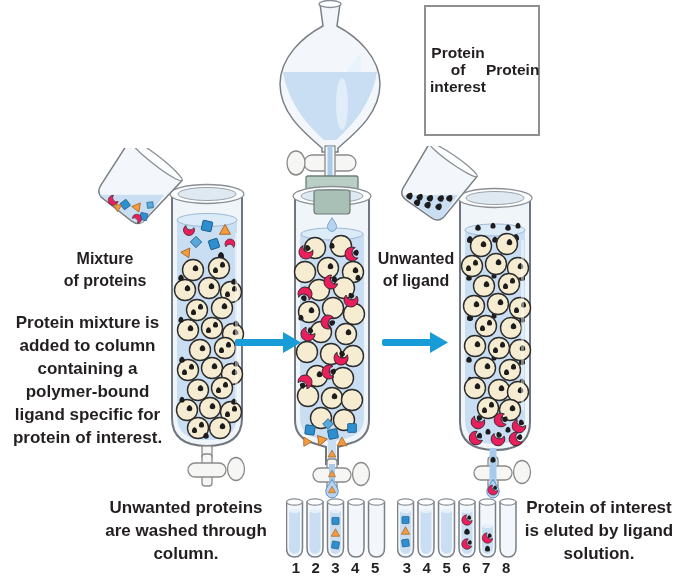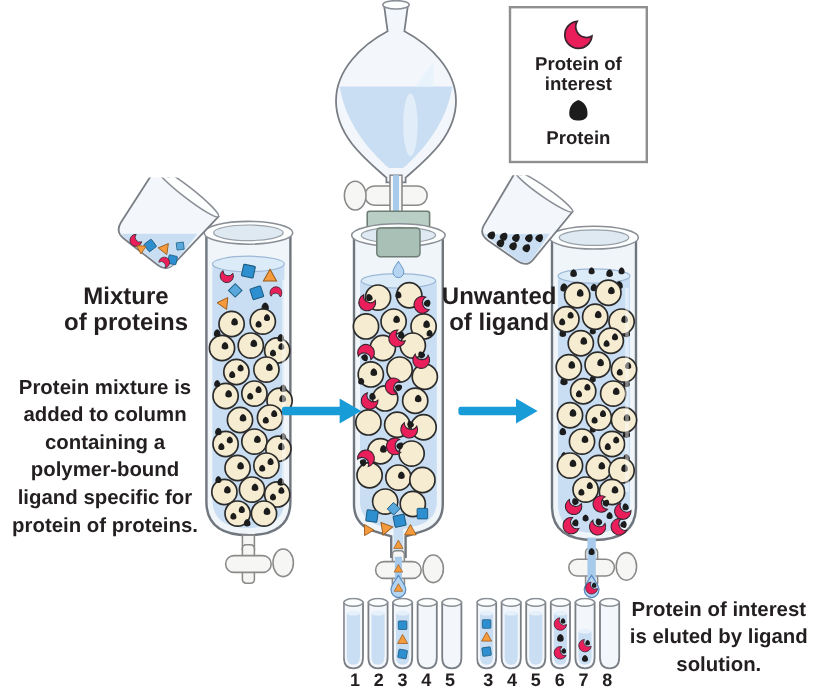--- a/index.html
+++ b/index.html
@@ -1,23 +1,23 @@
 <!DOCTYPE html>
 <html style="--protein_of_interest: #ea1e5b; --ligand: #1c1c1c; --bead: #f6ecd2; --liquid: #c9def2; --arrow: #189cd8; --unwanted_square: #2e8fd0; --unwanted_triangle: #f59b3d;"><head>
 <meta charset="utf-8">
 <style>
   html,body{margin:0;padding:0;background:#fff;}
   #stage{position:relative;width:686px;height:579px;background:#fff;overflow:hidden;
          font-family:"Liberation Sans",sans-serif;color:#231f20;}
   .abs{position:absolute;}
   .cap{white-space:pre-line;text-align:center;font-weight:700;color:#231f20;}
   .cap-lg{font-size:17px;line-height:23px;}
-  .cap-md{font-size:20px;line-height:22px;}
+  .cap-md{font-size:16px;line-height:22px;margin-top:12px;}
   .legend{box-sizing:border-box;border:2px solid #8f8f8f;background:#fff;
-          display:flex;flex-direction:column;align-items:center;justify-content:space-between;
+          display:flex;flex-direction:row;align-items:center;justify-content:space-between;
           padding:8px 4px 10px 4px;}
   .legend .lbl{font-weight:700;font-size:15.5px;line-height:17px;text-align:center;white-space:pre-line;}
   .numrow{display:flex;font-weight:700;font-size:15px;}
   .numrow span{flex:1;text-align:center;}
   
   .c-poi{fill:#ea1e5b;fill:var(--protein_of_interest);stroke:#3a2430;stroke-width:1.3;}
   .c-lig{fill:#1c1c1c;fill:var(--ligand);}
   .c-bead{fill:#f6ecd2;fill:var(--bead);stroke:#2b2b2b;stroke-width:1.4;}
   .c-sq{fill:#2e8fd0;fill:var(--unwanted_square);stroke:#1c5a80;stroke-width:1;}
   .c-tri{fill:#f59b3d;fill:var(--unwanted_triangle);stroke:#9a5c1c;stroke-width:1;}
@@ -357,21 +357,24 @@
 
   <div class="abs cap cap-md" style="left:40px;top:236px;width:130px;">Mixture
 of proteins</div>
   <div class="abs cap cap-md" style="left:360px;top:236px;width:112px;">Unwanted
 of ligand</div>
   <div class="abs cap cap-lg" style="left:0px;top:311px;width:175px;">Protein mixture is
 added to column
 containing a
 polymer-bound
 ligand specific for
-protein of proteins.</div>
+protein of interest.</div>
+  <div class="abs cap cap-lg" style="left:88px;top:496px;width:196px;">Unwanted proteins
+are washed through
+column.</div>
   <div class="abs cap cap-lg" style="left:512px;top:496px;width:174px;">Protein of interest
 is eluted by ligand
 solution.</div>
 
   <svg class="abs" style="left:286px;top:498px;" width="102" height="62">
     <g transform="translate(0,0)">
         <use href="#sym-tube"></use>
         <use href="#sym-tubeliq"></use>
       </g>
     <g transform="translate(20.5,0)">

